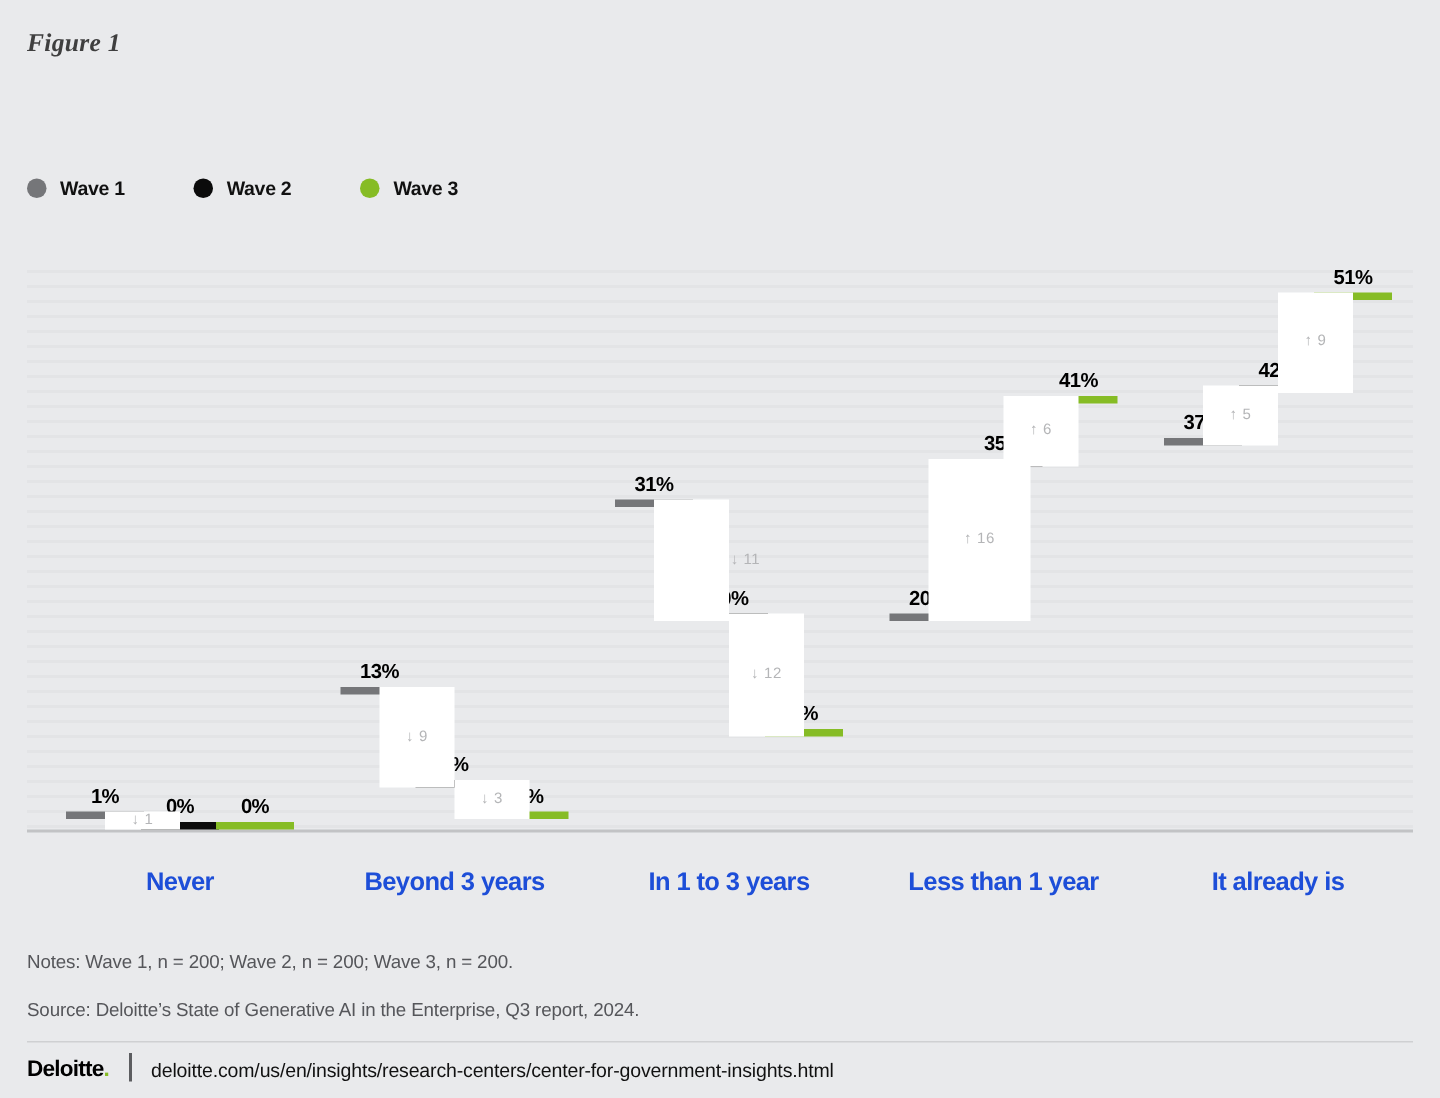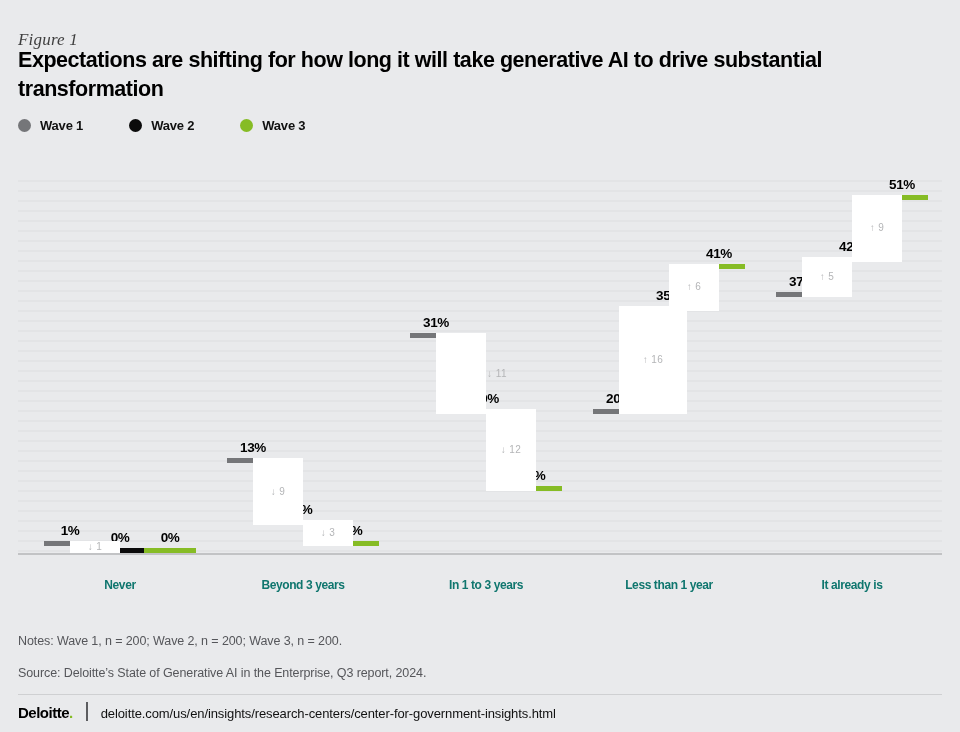--- a/index.html
+++ b/index.html
@@ -8,23 +8,23 @@
     background:#e9eaec;
     font-family:"Liberation Sans",sans-serif;
     color:#111;
     overflow:hidden;
     position:relative;
   }
   .page{position:relative;width:960px;height:732px;}
 
   
   .fig-label{
-    position:absolute;left:18px;top:30px;
+    position:absolute;left:18px;top:19px;
     font-family:"Liberation Serif",serif;
-    font-style:italic;font-weight:400;
+    font-style:italic;font-weight:700;
     font-size:17px;color:#3f3f3f;letter-spacing:.2px;
   }
   .title{
     position:absolute;left:18px;top:46px;width:860px;
     font-size:21.5px;font-weight:700;line-height:1.34;
     letter-spacing:-.45px;color:#000;
   }
 
   
   .legend{position:absolute;left:18px;top:118px;display:flex;align-items:center;}
@@ -55,41 +55,40 @@
     font-size:10px;color:#b4b5b7;letter-spacing:.4px;
     white-space:nowrap;
   }
   .val-label{
     position:absolute;text-align:center;
     font-size:13.5px;font-weight:700;color:#000;
     letter-spacing:-.4px;white-space:nowrap;
   }
   .cat-label{
     position:absolute;text-align:center;
-    font-size:12px;font-weight:700;color:#0f766e;
+    font-size:17px;font-weight:700;color:#1d4ed8;
     letter-spacing:-.4px;white-space:nowrap;
   }
 
   
   .notes{position:absolute;left:18px;top:634px;font-size:12.5px;color:#55565a;letter-spacing:-.1px;}
   .source{position:absolute;left:18px;top:666px;font-size:12.5px;color:#55565a;letter-spacing:-.1px;}
   .foot-rule{position:absolute;left:18px;top:694px;width:924px;height:1px;background:#cfd0d2;}
   .brand{position:absolute;left:18px;top:702px;display:flex;align-items:flex-end;}
   .brand-name{font-size:15px;font-weight:700;color:#000;letter-spacing:-.5px;}
   .brand-dot{color:#86bc25;font-weight:700;font-size:15px;}
   .brand-div{width:1.5px;height:19px;background:#5c5d60;margin:0 13px;}
   .brand-url{font-size:13px;color:#111;letter-spacing:-.1px;}
 </style>
 </head>
 <body>
 
 <div class="page">
 
   <div class="fig-label">Figure 1</div>
-  <div class="title">Expectations are shifting for how long it will take generative AI to drive substantial transformation</div>
 
   <div class="legend" id="legend">
       <div class="legend-item">
         <span class="legend-dot" style="background: rgb(117, 118, 121);"></span>
         <span class="legend-text">Wave 1</span>
       </div>
       <div class="legend-item">
         <span class="legend-dot" style="background: rgb(11, 11, 11);"></span>
         <span class="legend-text">Wave 2</span>
       </div>

